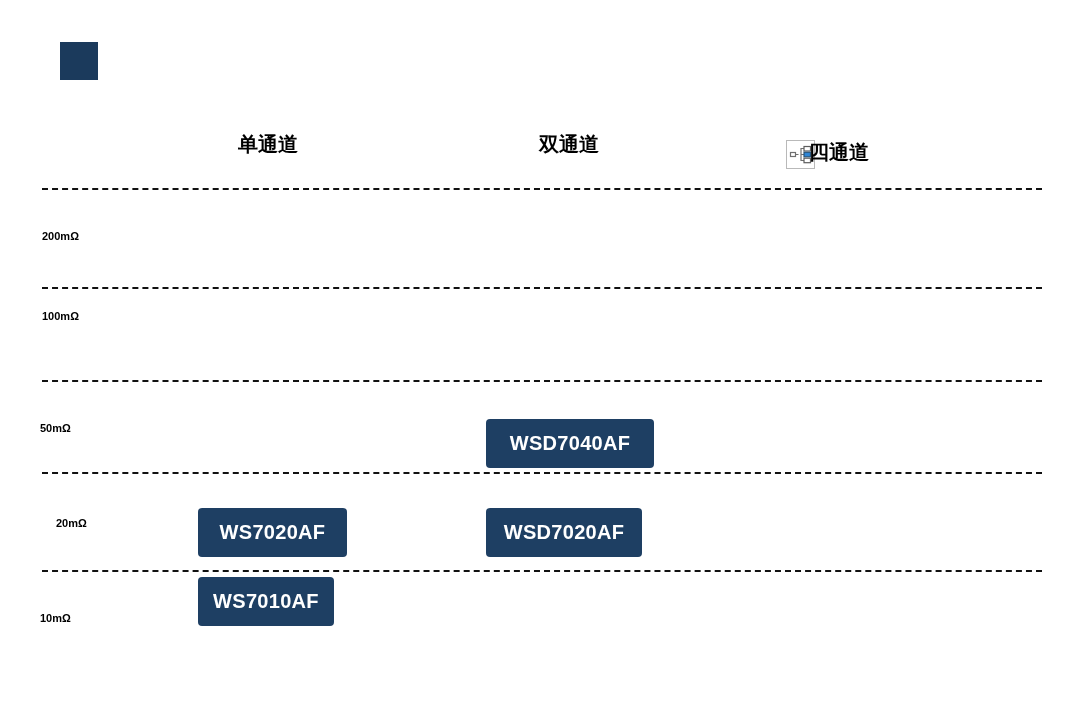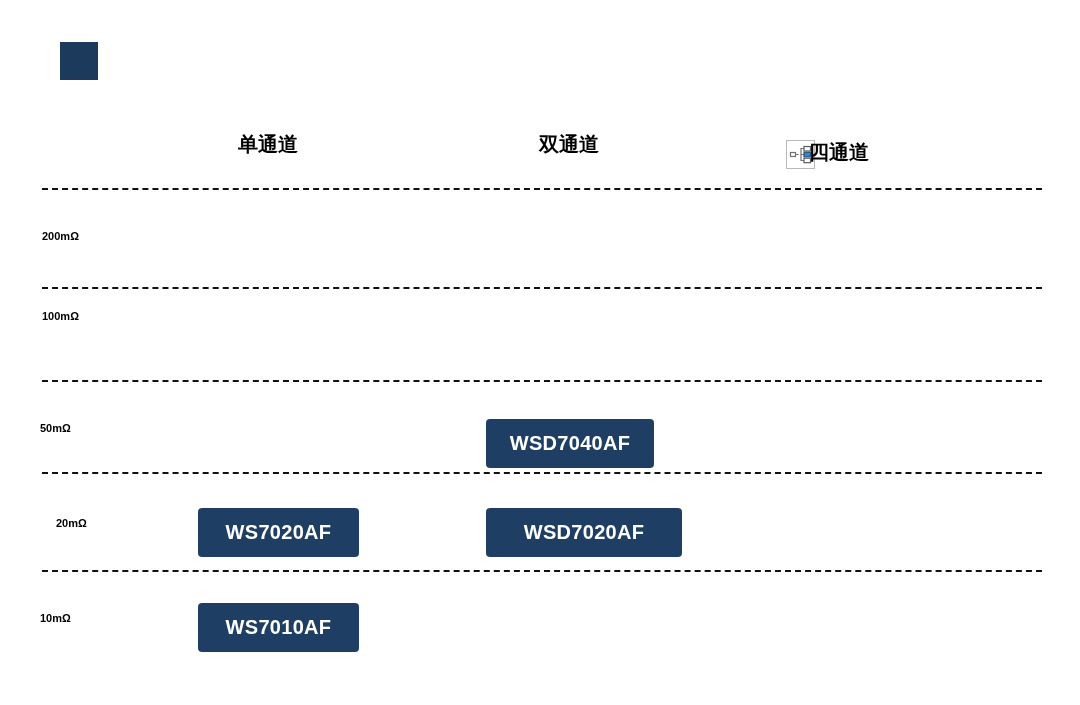--- a/index.html
+++ b/index.html
@@ -140,15 +140,15 @@
 <div class="divider" style="top:472px"></div>
 <div class="divider" style="top:570px"></div>
 
 <div class="row-label" style="left:42px; top:226px">200mΩ</div>
 <div class="row-label" style="left:42px; top:306px">100mΩ</div>
 <div class="row-label" style="left:40px; top:418px">50mΩ</div>
 <div class="row-label" style="left:56px; top:513px">20mΩ</div>
 <div class="row-label" style="left:40px; top:608px">10mΩ</div>
 
 <div class="chip" style="left:486px; top:419px; width:168px">WSD7040AF</div>
-<div class="chip" style="left:198px; top:508px; width:161px">WS7020AF</div>
-<div class="chip" style="left:486px; top:508px; width:196px">WSD7020AF</div>
-<div class="chip" style="left:198px; top:603px; width:161px">WS7010AF</div>
+<div class="chip" style="left:198px; top:508px; width:149px">WS7020AF</div>
+<div class="chip" style="left:486px; top:508px; width:156px">WSD7020AF</div>
+<div class="chip" style="left:198px; top:577px; width:136px">WS7010AF</div>
 
 </body></html>

